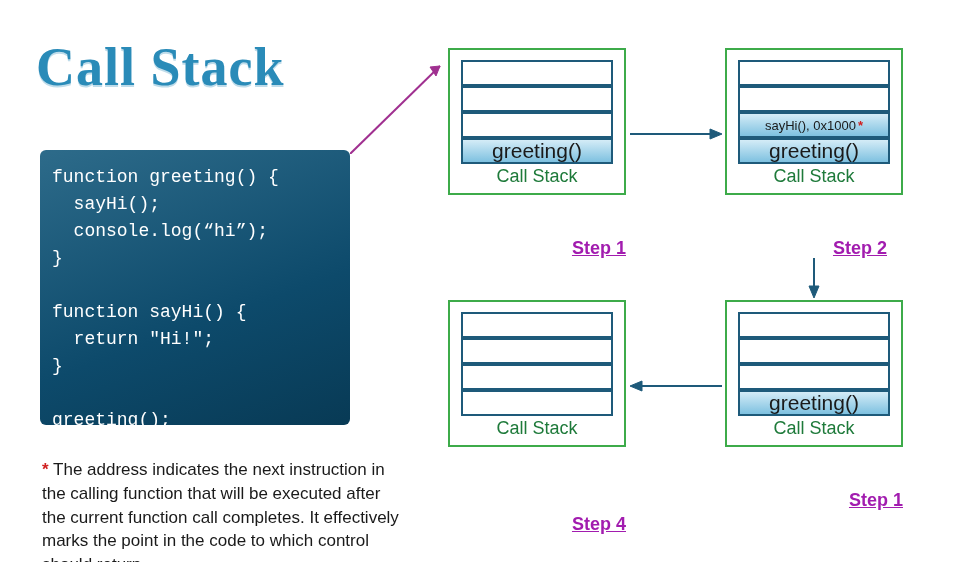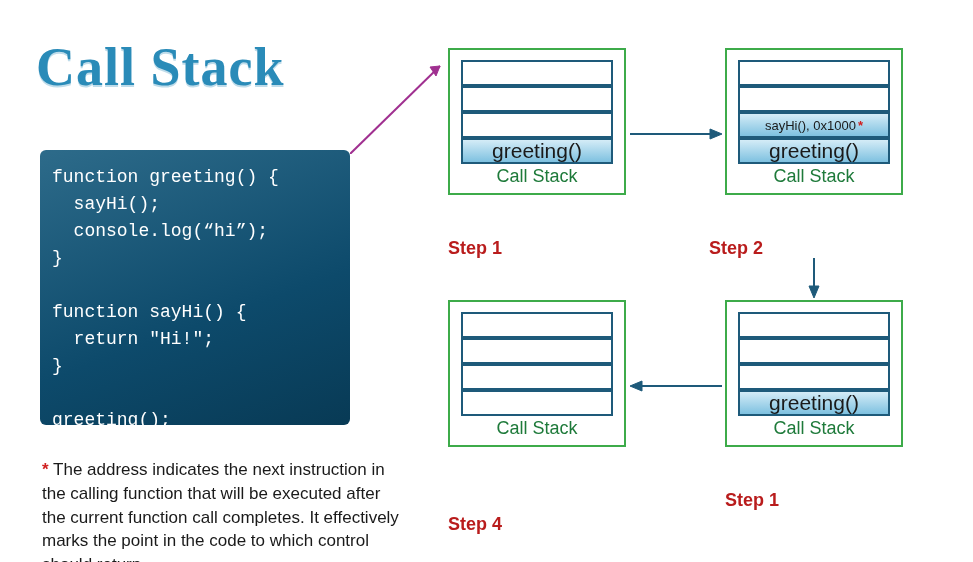--- a/index.html
+++ b/index.html
@@ -74,22 +74,23 @@
   .stack-panel .slot .star { color: #d02020; font-weight: bold; margin-left: 2px; }
   .stack-panel .cs-label {
     font-size: 18px;
     color: #1e7a3a;
     margin-top: 2px;
   }
   .step-label {
     position: absolute;
     font-size: 18px;
     font-weight: bold;
-    color: #b91c1c;
-    text-align: left;
+    color: #a21caf;
+    text-align: right;
+    text-decoration: underline;
   }
   
   #panel1 { top: 48px;  left: 448px; width: 178px; }
   #panel2 { top: 48px;  left: 725px; width: 178px; }
   #panel3 { top: 300px; left: 725px; width: 178px; }
   #panel4 { top: 300px; left: 448px; width: 178px; }
   #label1 { top: 238px; left: 448px; width: 178px; }
   #label2 { top: 238px; left: 709px; width: 178px; }
   #label3 { top: 490px; left: 725px; width: 178px; }
   #label4 { top: 514px; left: 448px; width: 178px; }

